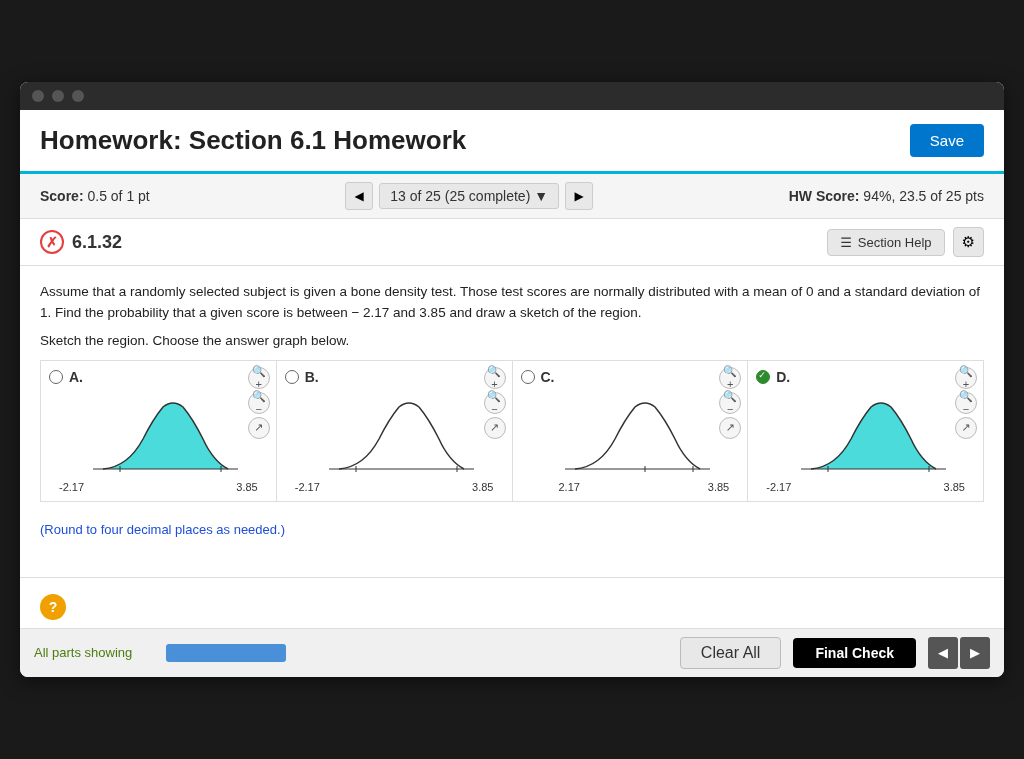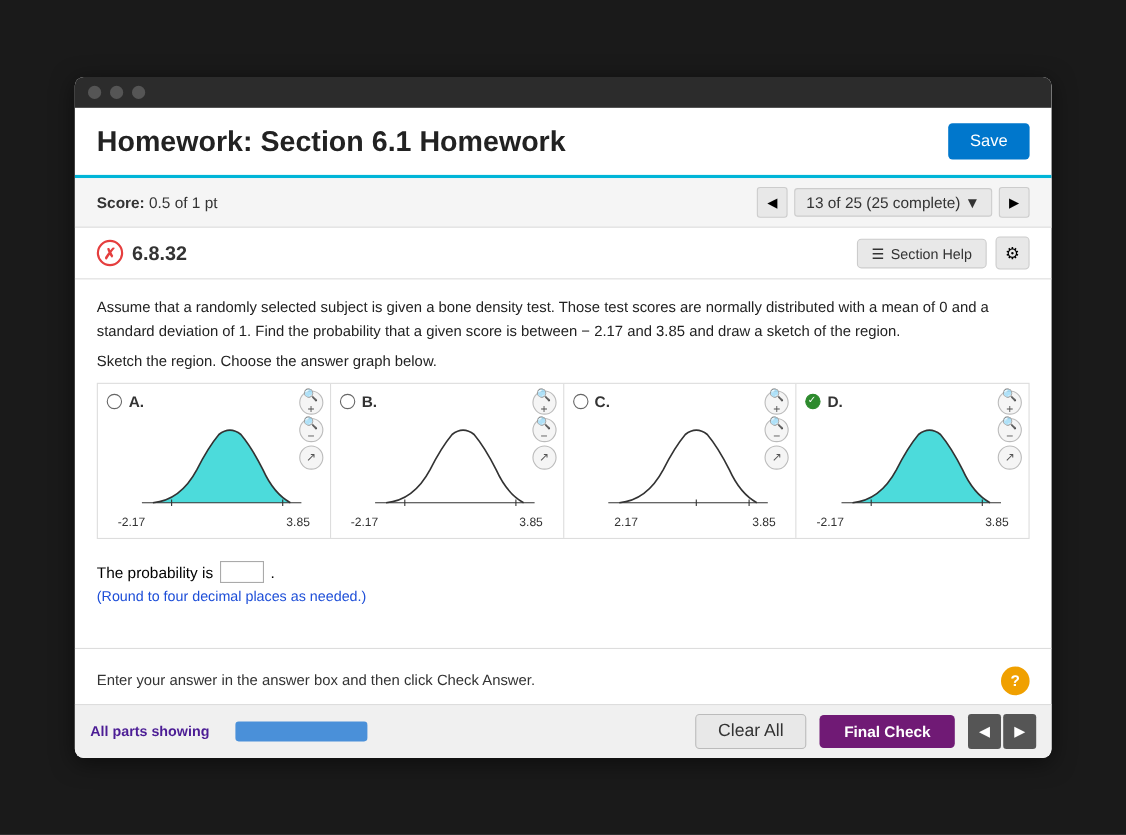--- a/index.html
+++ b/index.html
@@ -5,21 +5,21 @@
     * { box-sizing: border-box; margin: 0; padding: 0; }
     body {
       background: #1a1a1a;
       display: flex;
       align-items: center;
       justify-content: center;
       min-height: 100vh;
       font-family: Arial, sans-serif;
     }
     .window {
-      width: 888px;
+      width: 984px;
       background: #fff;
       border-radius: 8px;
       overflow: hidden;
       box-shadow: 0 4px 20px rgba(0,0,0,0.5);
     }
     .title-bar {
       background: #2c2c2c;
       height: 28px;
       display: flex;
       align-items: center;
@@ -249,40 +249,40 @@
 
     .bottom-bar {
       display: flex;
       align-items: center;
       gap: 12px;
       padding: 8px 14px;
       background: #f0f0f0;
       border-top: 1px solid #ddd;
     }
     .all-parts {
-      font-size: 13px; font-weight: bold; color: #4c1d95;
+      font-size: 13px; font-weight: normal; color: #4d7c0f;
       min-width: 120px;
     }
     .progress-bar {
       width: 120px; height: 18px;
       background: #4a90d9;
       border-radius: 3px;
     }
     .spacer { flex: 1; }
     .clear-all-btn {
       background: #e8e8e8;
       border: 1px solid #bbb;
       border-radius: 4px;
       padding: 6px 20px;
       font-size: 16px;
       cursor: pointer;
       color: #333;
     }
     .final-check-btn {
-      background: #701a75;
+      background: #000000;
       border: none;
       border-radius: 4px;
       padding: 7px 22px;
       font-size: 14px;
       cursor: pointer;
       color: white;
       font-weight: bold;
     }
     .nav-bottom {
       display: flex; gap: 2px;
@@ -320,26 +320,30 @@
       <span>0.5 of 1 pt</span>
     </div>
     <div class="nav-center">
       <button class="nav-arrow">◀</button>
       <div class="nav-label">
         <span>13 of 25 (25 complete)</span>
         <span>▼</span>
       </div>
       <button class="nav-arrow">▶</button>
     </div>
+    <div class="score-right">
+      <strong>HW Score:</strong>
+      <span>94%, 23.5 of 25 pts</span>
+    </div>
   </div>
 
   <div class="question-header">
     <div class="question-id">
       <div class="check-icon">✗</div>
-      <span>6.8.32</span>
+      <span>6.1.32</span>
     </div>
     <div class="question-tools">
       <button class="help-btn">
         <span>☰</span>
         <span>Section Help</span>
       </button>
       <button class="gear-btn">⚙</button>
     </div>
   </div>
 
@@ -452,32 +456,26 @@
           <line x1="148" y1="77" x2="148" y2="83" stroke="#333" stroke-width="1"></line>
         </svg>
         <div class="axis-labels">
           <span>-2.17</span>
           <span>3.85</span>
         </div>
       </div>
 
     </div>
 
-    <div class="probability-row">
-      <span>The probability is</span>
-      <input type="text" class="prob-input" value="" style="">
-      <span>.</span>
-    </div>
     <div class="round-note">(Round to four decimal places as needed.)</div>
   </div>
 
   <hr class="divider">
 
   <div class="instruction-bar">
-    <span>Enter your answer in the answer box and then click Check Answer.</span>
     <div class="help-circle">?</div>
   </div>
 
   <div class="bottom-bar">
     <span class="all-parts">All parts showing</span>
     <div class="progress-bar"></div>
     <div class="spacer"></div>
     <button class="clear-all-btn">Clear All</button>
     <button class="final-check-btn">Final Check</button>
     <div class="nav-bottom">

